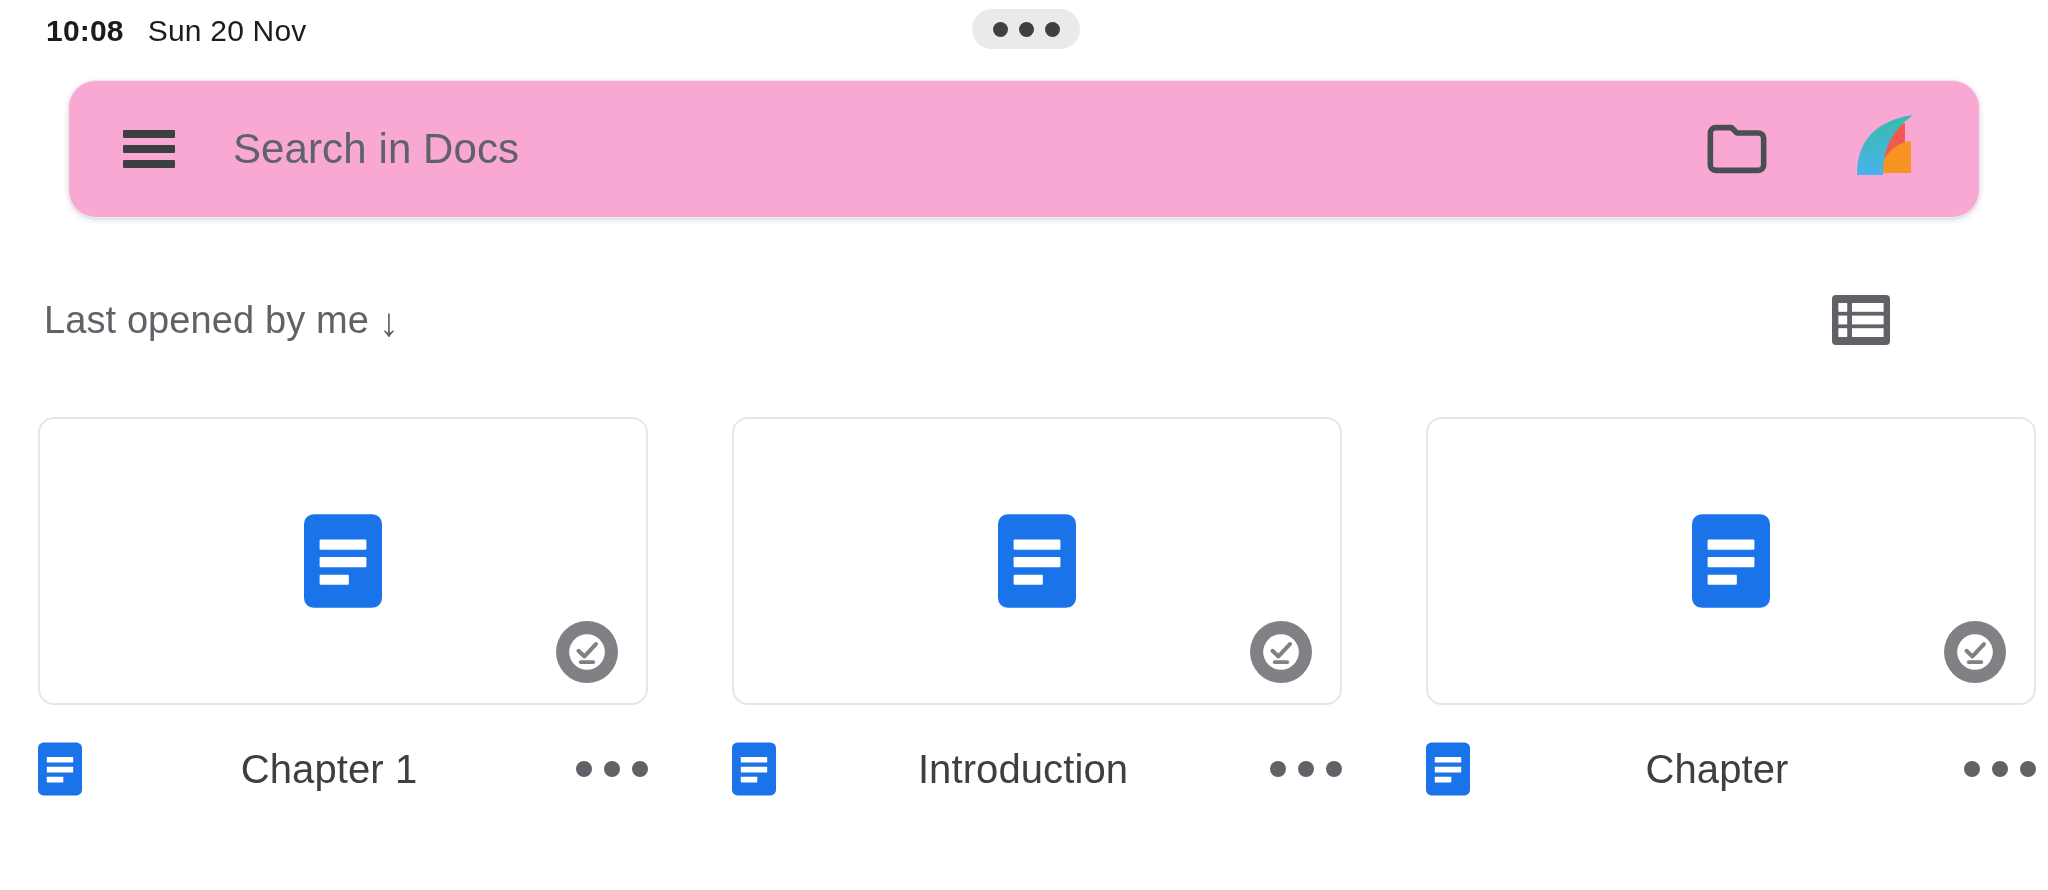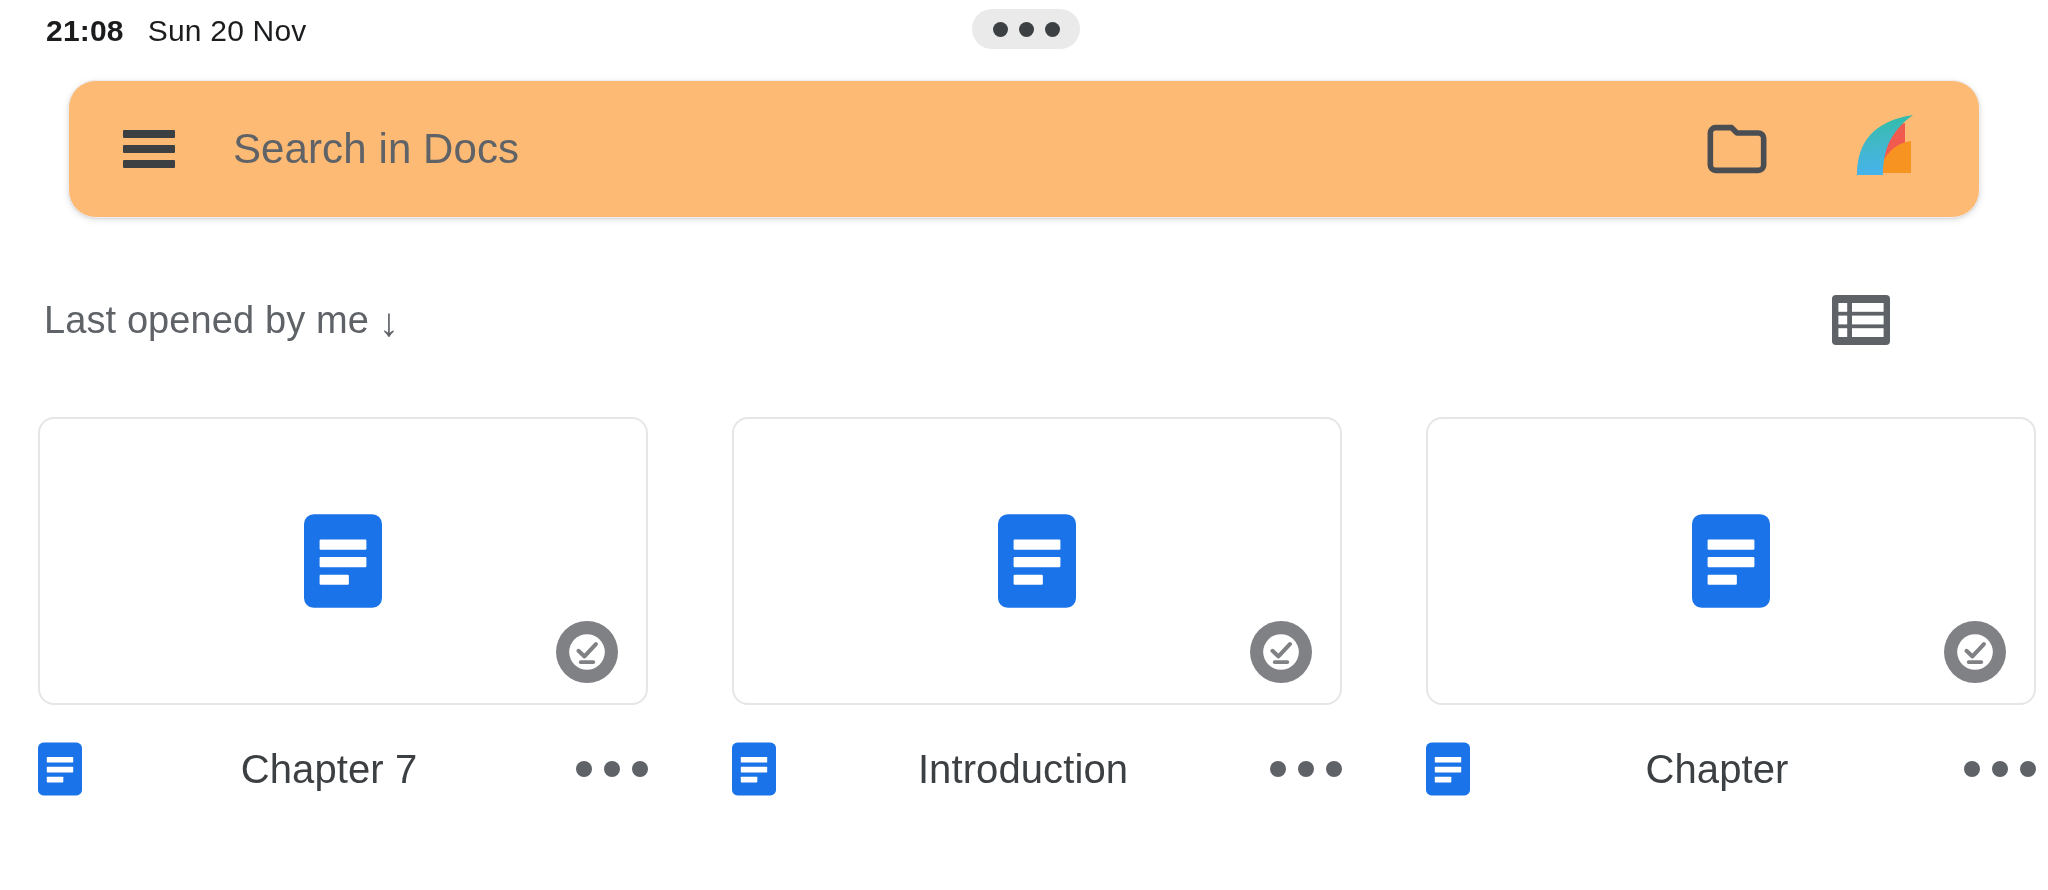--- a/index.html
+++ b/index.html
@@ -61,21 +61,21 @@
     background: #3c4043;
   }
 
   
   .search-bar {
     position: absolute;
     left: 68px;
     top: 80px;
     width: 1912px;
     height: 138px;
-    background: #fdba74;
+    background: #f9a8d4;
     border: 1px solid #ededf0;
     border-radius: 28px;
     box-shadow: 0 2px 6px rgba(60,64,67,.14), 0 1px 2px rgba(60,64,67,.10);
     display: flex;
     align-items: center;
   }
   .hamburger {
     margin-left: 54px;
     width: 52px;
     height: 38px;
@@ -218,21 +218,21 @@
     border-radius: 50%;
     background: #5f6368;
   }
 </style>
 </head>
 <body>
 
 <div id="app">
 
   <div class="status-bar">
-    <div class="status-clock">21:08</div>
+    <div class="status-clock">10:08</div>
     <div class="status-date">Sun 20 Nov</div>
     <div class="status-pill">
       <span class="dot"></span>
       <span class="dot"></span>
       <span class="dot"></span>
     </div>
   </div>
 
   <div class="search-bar">
 
@@ -299,21 +299,21 @@
           <rect x="11.8" y="20.3" width="8.4" height="1.9" rx="0.9" fill="#7f8184"></rect>
         </svg>
       </div>
       <div class="doc-label-row">
         <svg class="docs-icon-sm" viewBox="0 0 40 48">
           <rect x="0" y="0" width="40" height="48" rx="5" fill="#1a73e8"></rect>
           <rect x="8" y="13" width="24" height="5.2" rx="0.6" fill="#ffffff"></rect>
           <rect x="8" y="22" width="24" height="5.2" rx="0.6" fill="#ffffff"></rect>
           <rect x="8" y="31" width="15" height="5.2" rx="0.6" fill="#ffffff"></rect>
         </svg>
-        <span class="doc-name">Chapter 7</span>
+        <span class="doc-name">Chapter 1</span>
         <span class="overflow-menu">
           <span class="dot"></span>
             <span class="dot"></span>
             <span class="dot"></span>
         </span>
       </div>
     </div>
 
     <div class="doc-item">
       <div class="doc-thumb">

